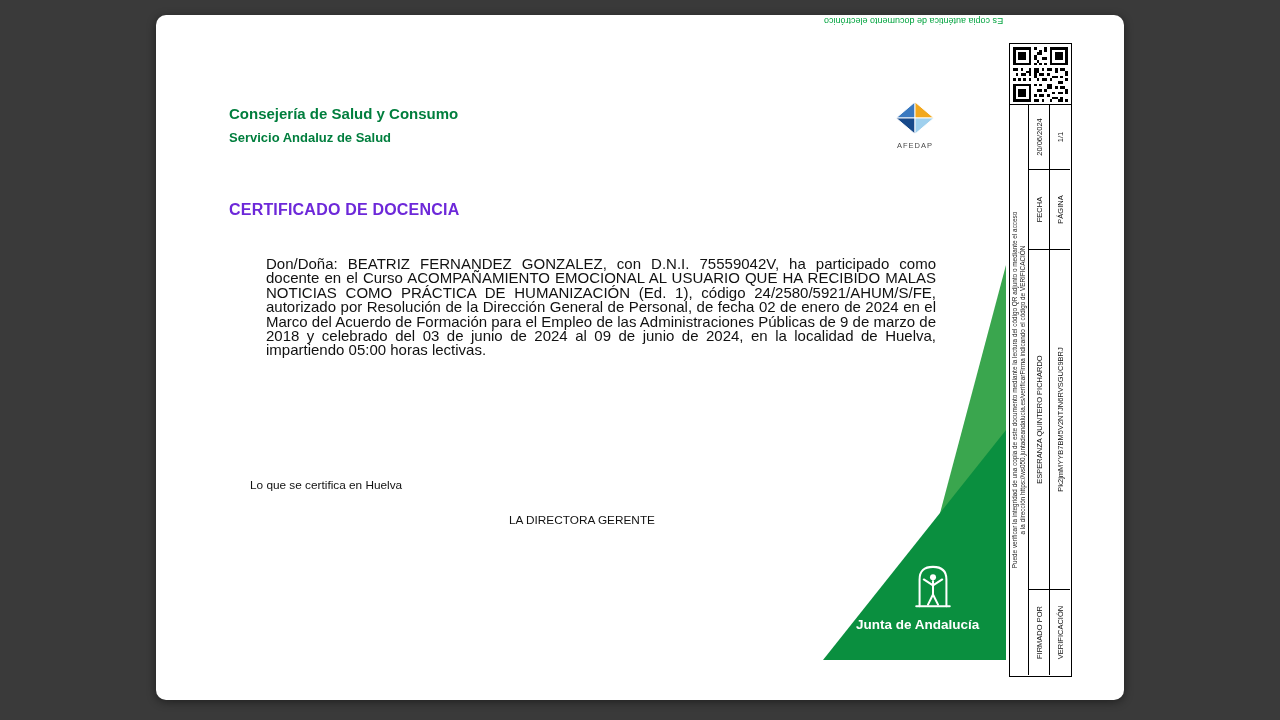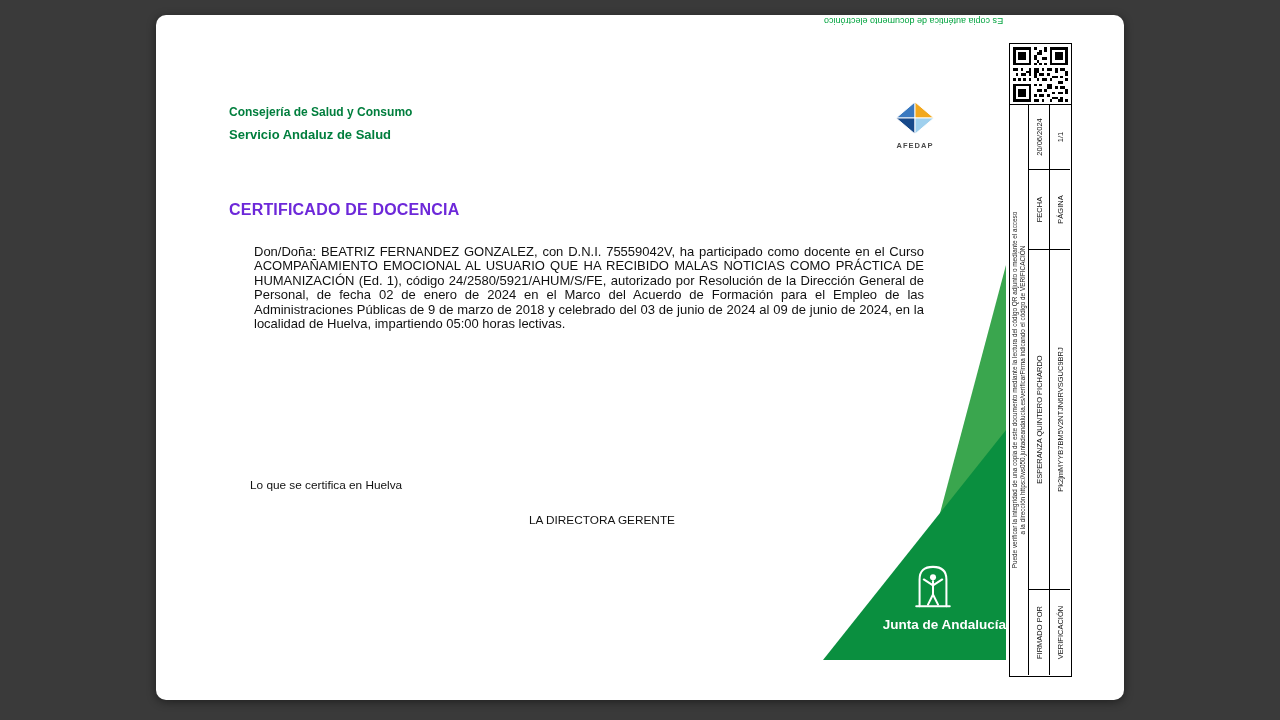--- a/index.html
+++ b/index.html
@@ -13,36 +13,36 @@
     position:absolute;left:156px;top:15px;width:968px;height:685px;
     background:#fff;border-radius:10px;
     box-shadow:0 2px 10px rgba(0,0,0,0.45);
   }
   .top-notice{
     position:absolute;top:1px;right:121px;
     transform:rotate(180deg);
     font-size:9px;color:#00a33e;white-space:nowrap;
   }
   .org{position:absolute;left:73px;top:90px;}
-  .org1{font-size:12px;font-weight:bold;color:#007e3d;}
+  .org1{font-size:15px;font-weight:bold;color:#007e3d;}
   .org2{font-size:13px;font-weight:bold;color:#007e3d;margin-top:8px;}
   .cert-title{position:absolute;left:73px;top:186px;margin:0;font-size:16px;font-weight:bold;color:#6d28d9;letter-spacing:.2px;}
   .bodytext{
-    position:absolute;left:94px;top:226px;width:670px;margin:4px;
-    font-size:13px;line-height:14.4px;color:#111;text-align:justify;
+    position:absolute;left:94px;top:226px;width:670px;margin:16px;
+    font-size:15px;line-height:14.4px;color:#111;text-align:justify;
   }
   .certify{position:absolute;left:94px;top:463px;font-size:11.8px;color:#111;text-align:center;}
-  .signer{position:absolute;left:353px;top:498px;font-size:11.8px;color:#111;margin-left:20px;}
+  .signer{position:absolute;left:353px;top:498px;font-size:11.8px;color:#111;}
 
   .afedap{position:absolute;left:736px;top:86px;width:46px;text-align:center;}
-  .afedap-label{font-size:7.5px;font-weight:bold;color:#4a4a4a;letter-spacing:1px;margin-top:2px;}
+  .afedap-label{font-size:7.5px;font-weight:normal;color:#4a4a4a;letter-spacing:1px;margin-top:2px;}
 
   .triangle{position:absolute;left:667px;top:250px;}
   .emblem{position:absolute;left:756px;top:546px;}
-  .brand{position:absolute;left:700px;top:602px;width:150px;text-align:right;color:#fff;font-weight:bold;font-size:13.5px;}
+  .brand{position:absolute;left:700px;top:602px;width:150px;text-align:left;color:#fff;font-weight:bold;font-size:13.5px;}
 
   .sidebar{
     position:absolute;left:853px;top:28px;width:63px;height:634px;
     border:1px solid #000;box-sizing:border-box;background:#fff;
   }
   .qr{height:61px;border-bottom:1px solid #000;display:flex;align-items:center;justify-content:center;box-sizing:border-box;}
   .side-rot{
     position:absolute;left:0;top:631px;width:570px;height:60px;
     transform-origin:0 0;transform:rotate(-90deg);
   }

